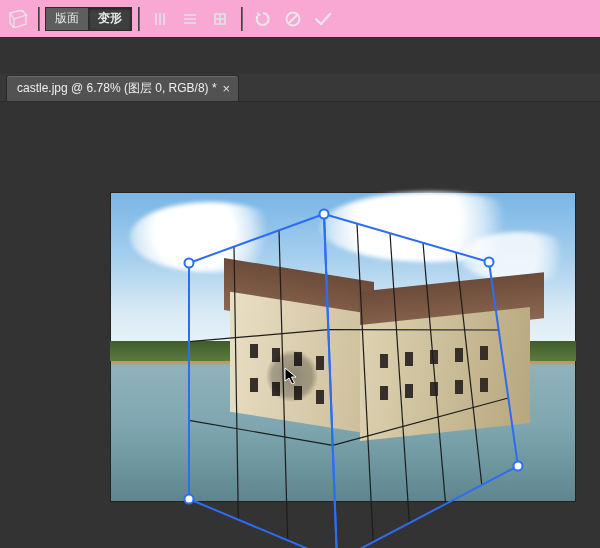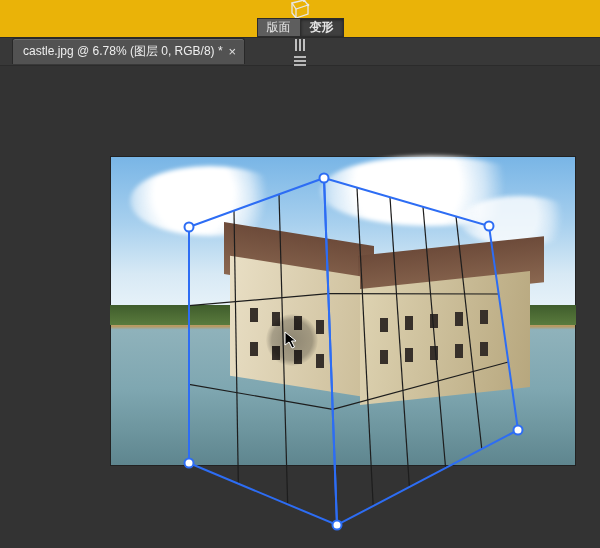--- a/index.html
+++ b/index.html
@@ -8,30 +8,29 @@
     width: 600px;
     height: 548px;
     background: #333333;
     font-family: "Segoe UI", "Microsoft YaHei", Arial, sans-serif;
     overflow: hidden;
     user-select: none;
   }
 
   
   .options-bar {
-    background: #eab308;
+    background: #f9a8d4;
     height: 38px;
     display: flex;
     align-items: center;
     padding: 0 6px;
     box-sizing: border-box;
     color: #e7e7e7;
     font-size: 12px;
     border-bottom: 1px solid #2a2a2a;
-    flex-direction: column;
   }
   .tool-icon {
     width: 24px;
     display: flex;
     align-items: center;
     justify-content: center;
   }
   .tool-icon svg { display:block; }
   .options-bar .vline {
     width: 1px; height: 24px; background: #424242; margin: 0 6px;
@@ -61,24 +60,25 @@
     display: flex; align-items: center; justify-content: center;
     color: #dcdcdc;
   }
   .icon-btn svg { display:block; }
 
   
   .tab-bar {
     height: 28px;
     background: #383838;
     display: flex;
-    align-items: flex-start;
-    padding-left: 12px;
+    align-items: center;
+    padding-left: 6px;
     border-bottom: 1px solid #2b2b2b;
     box-sizing: border-box;
+    margin-top: 36px;
   }
   .tab {
     background: #525252;
     color: #eeeeee;
     font-size: 12px;
     padding: 4px 8px 4px 10px;
     display: flex;
     align-items: center;
     gap: 6px;
     border-top-left-radius: 3px;

